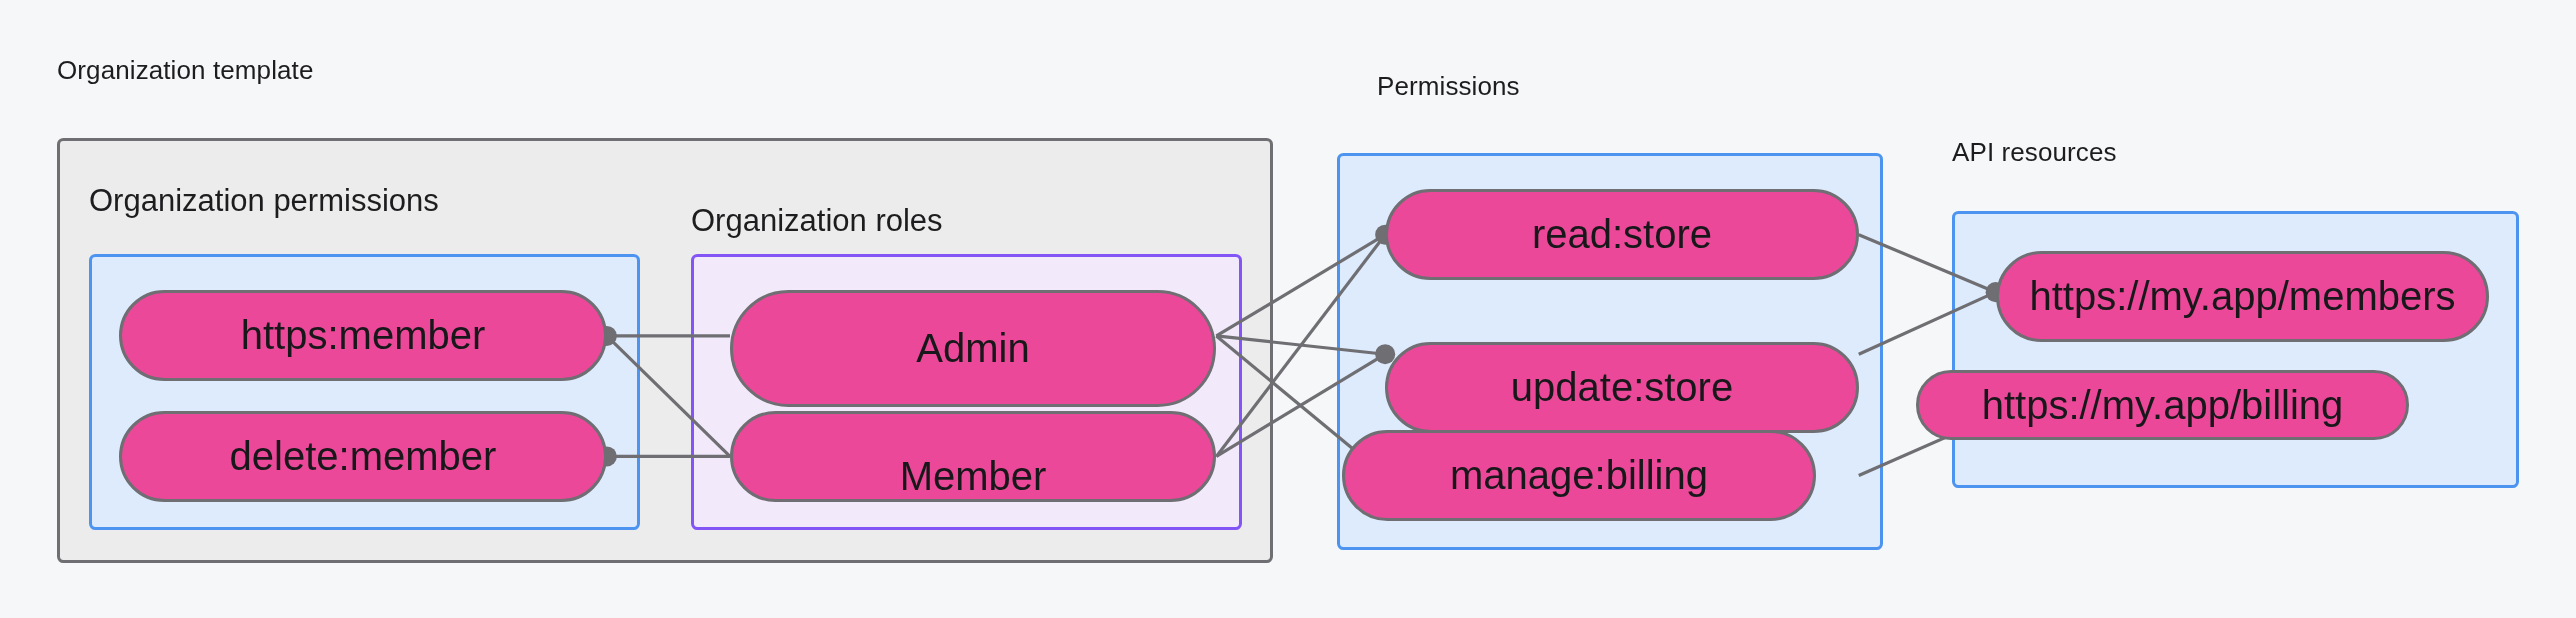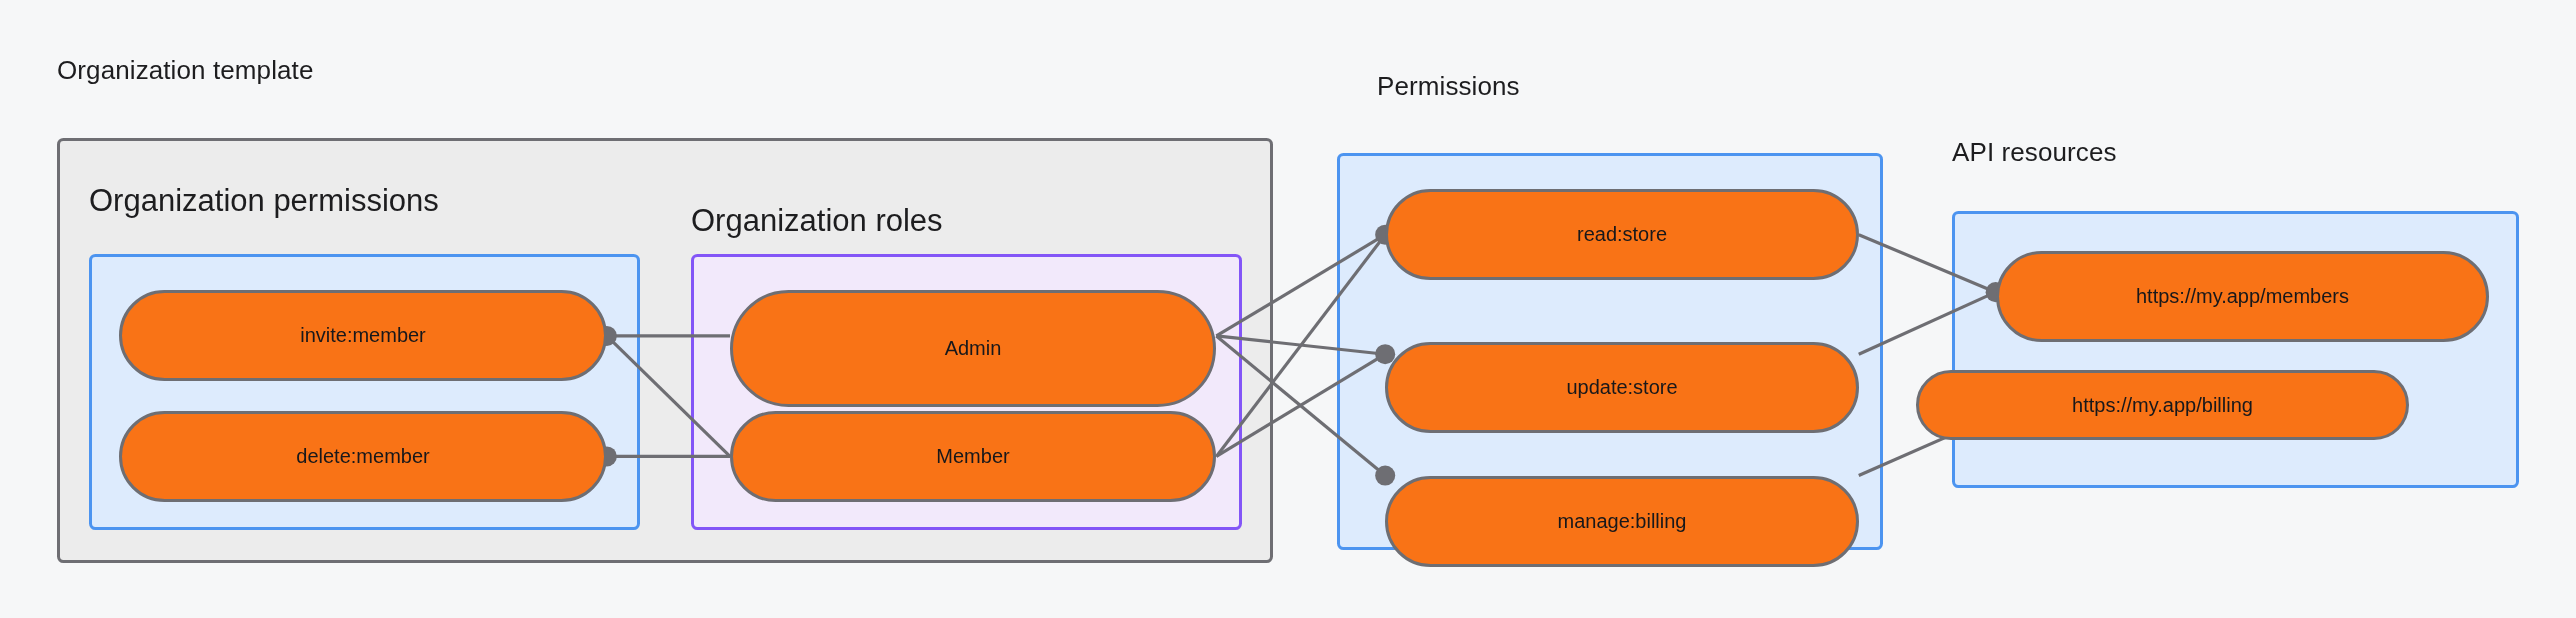--- a/index.html
+++ b/index.html
@@ -52,27 +52,27 @@
   }
   .box-purple {
     background: #f2e9fb;
     border: 3.7px solid #8355f7;
   }
 
   
   .pill {
     position: absolute;
     box-sizing: border-box;
-    background: #f97316;
+    background: #ec4899;
     border: 3.2px solid #6e6e73;
     border-radius: 912px;
     display: flex;
     align-items: center;
     justify-content: center;
-    font-size: 20px;
+    font-size: 40px;
     color: #18181b;
     white-space: nowrap;
     z-index: 3;
   }
 
   
   #edges {
     position: absolute;
     left: 0;
     top: 0;
@@ -123,44 +123,44 @@
 
   <div class="sub-label" style="left:89px; top:185px;">Organization permissions</div>
 
   <div class="box box-blue" style="left:89px; top:254px; width:551px; height:276px;"></div>
 
   <div class="sub-label" style="left:691px; top:185px;margin-top:20px;">Organization roles</div>
 
   <div class="box box-purple" style="left:691px; top:254px; width:551px; height:276px;"></div>
 
   <div class="pill" style="left:119px; top:290px; width:488px; height:91px;">
-    <span>invite:member</span>
+    <span>https:member</span>
   </div>
   <div class="pill" style="left:119px; top:411px; width:488px; height:91px;">
     <span>delete:member</span>
   </div>
 
   <div class="pill" style="left:730px; top:290px; width:486px; height:117px;">
     <span>Admin</span>
   </div>
-  <div class="pill" style="left:730px; top:411px; width:486px; height:91px;">
+  <div class="pill" style="left:730px; top:411px; width:486px; height:91px;align-items:flex-end;">
     <span>Member</span>
   </div>
 
   <div class="group-label" style="left:1377px; top:73px;">Permissions</div>
 
   <div class="box box-blue" style="left:1337px; top:153px; width:546px; height:397px;"></div>
 
   <div class="pill" style="left:1385px; top:189px; width:474px; height:91px;">
     <span>read:store</span>
   </div>
   <div class="pill" style="left:1385px; top:308px; width:474px; height:91px;margin-top:34px;">
     <span>update:store</span>
   </div>
-  <div class="pill" style="left:1385px; top:430px; width:474px; height:91px;margin-top:46px;">
+  <div class="pill" style="left:1342px; top:430px; width:474px; height:91px;">
     <span>manage:billing</span>
   </div>
 
   <div class="group-label" style="left:1952px; top:139px;">API resources</div>
 
   <div class="box box-blue" style="left:1952px; top:211px; width:567px; height:277px;"></div>
 
   <div class="pill" style="left:1996px; top:251px; width:493px; height:91px;">
     <span>https://my.app/members</span>
   </div>

